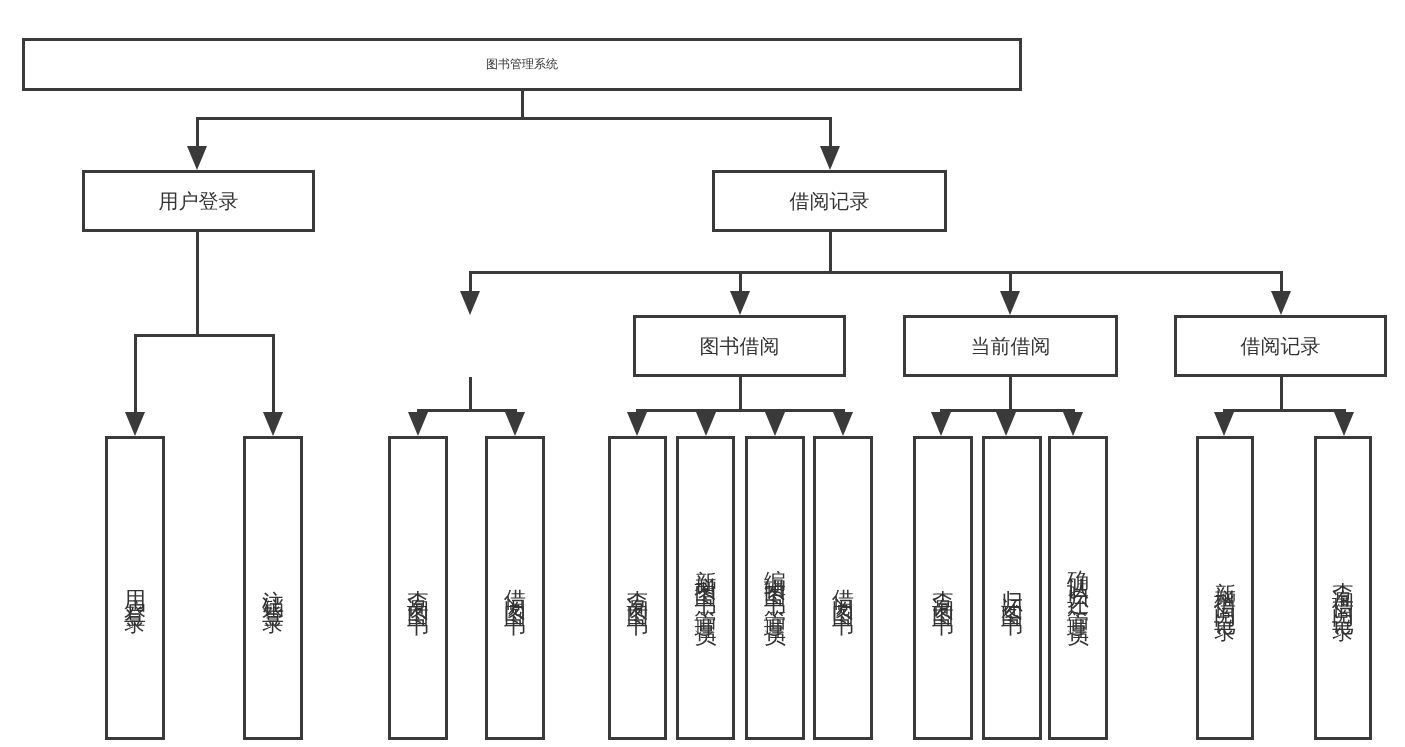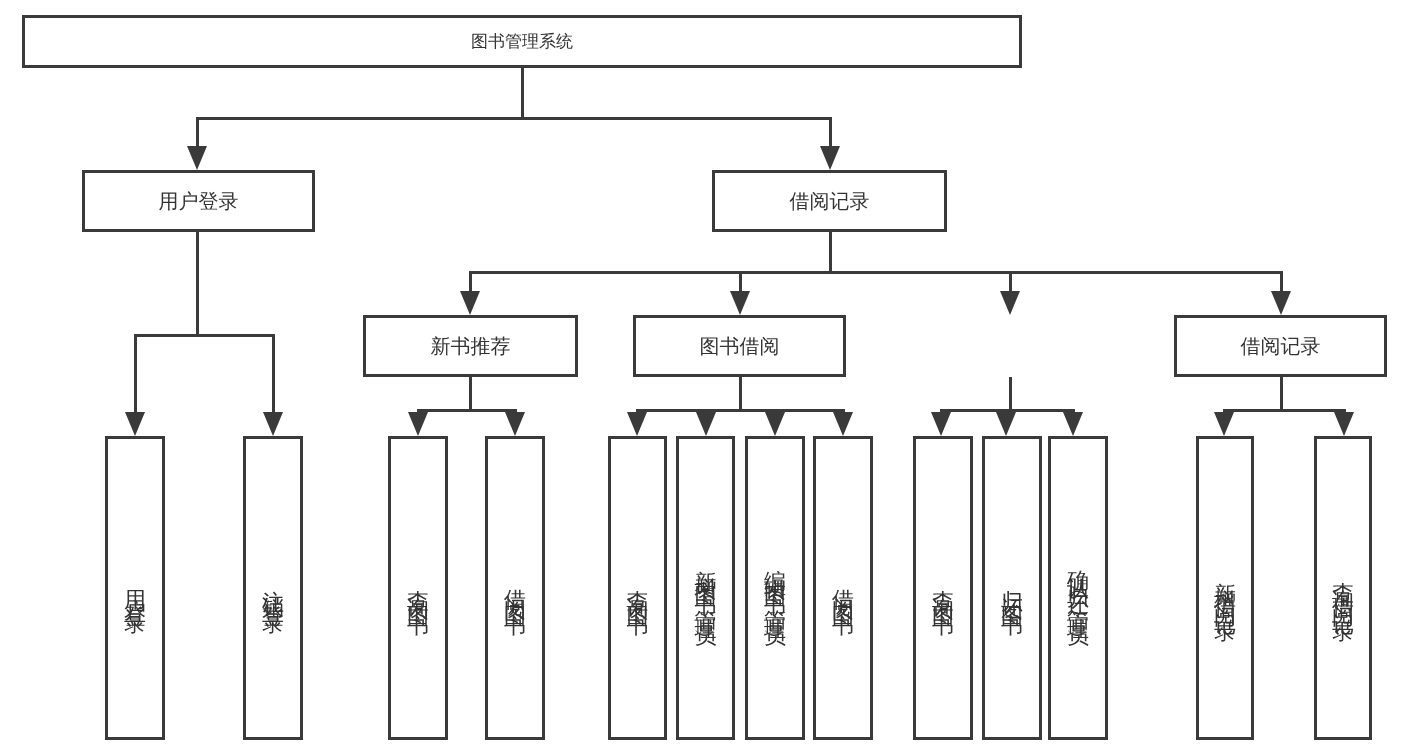--- a/index.html
+++ b/index.html
@@ -22,21 +22,21 @@
     position: absolute;
     border: 3px solid var(--line);
     background: var(--bg);
     color: var(--text);
     display: flex;
     align-items: center;
     justify-content: center;
     font-size: 20px;
     z-index: 2;
   }
-  .node.root { font-size: 17px; }
+  .node.root { font-size: 12px; margin-top: 23px; }
   .node.vertical .vtext {
     writing-mode: vertical-rl;
     text-orientation: mixed;
     font-size: 22px;
     letter-spacing: 8px;
     line-height: 1;
     white-space: nowrap;
   }
   .cline {
     position: absolute;
@@ -119,25 +119,25 @@
     <div class="arrowhead" style="left: 1334px; top: 412px;"></div>
     <div class="node root" style="left: 22px; top: 15px; width: 1000px; height: 53px;">
       <span class="htext">图书管理系统</span>
     </div>
     <div class="node" style="left: 82px; top: 170px; width: 233px; height: 62px;">
       <span class="htext">用户登录</span>
     </div>
     <div class="node" style="left: 712px; top: 170px; width: 235px; height: 62px;">
       <span class="htext">借阅记录</span>
     </div>
-    <div class="node" style="left: 363px; top: 315px; width: 215px; height: 62px;">
-      <span class="htext">新书推荐</span>
-    </div>
     <div class="node" style="left: 633px; top: 315px; width: 213px; height: 62px;">
       <span class="htext">图书借阅</span>
+    </div>
+    <div class="node" style="left: 903px; top: 315px; width: 215px; height: 62px;">
+      <span class="htext">当前借阅</span>
     </div>
     <div class="node" style="left: 1174px; top: 315px; width: 213px; height: 62px;">
       <span class="htext">借阅记录</span>
     </div>
     <div class="node vertical" style="left: 105px; top: 436px; width: 60px; height: 304px;">
       <span class="vtext">用户登录</span>
     </div>
     <div class="node vertical" style="left: 243px; top: 436px; width: 60px; height: 304px;">
       <span class="vtext">注销登录</span>
     </div>

